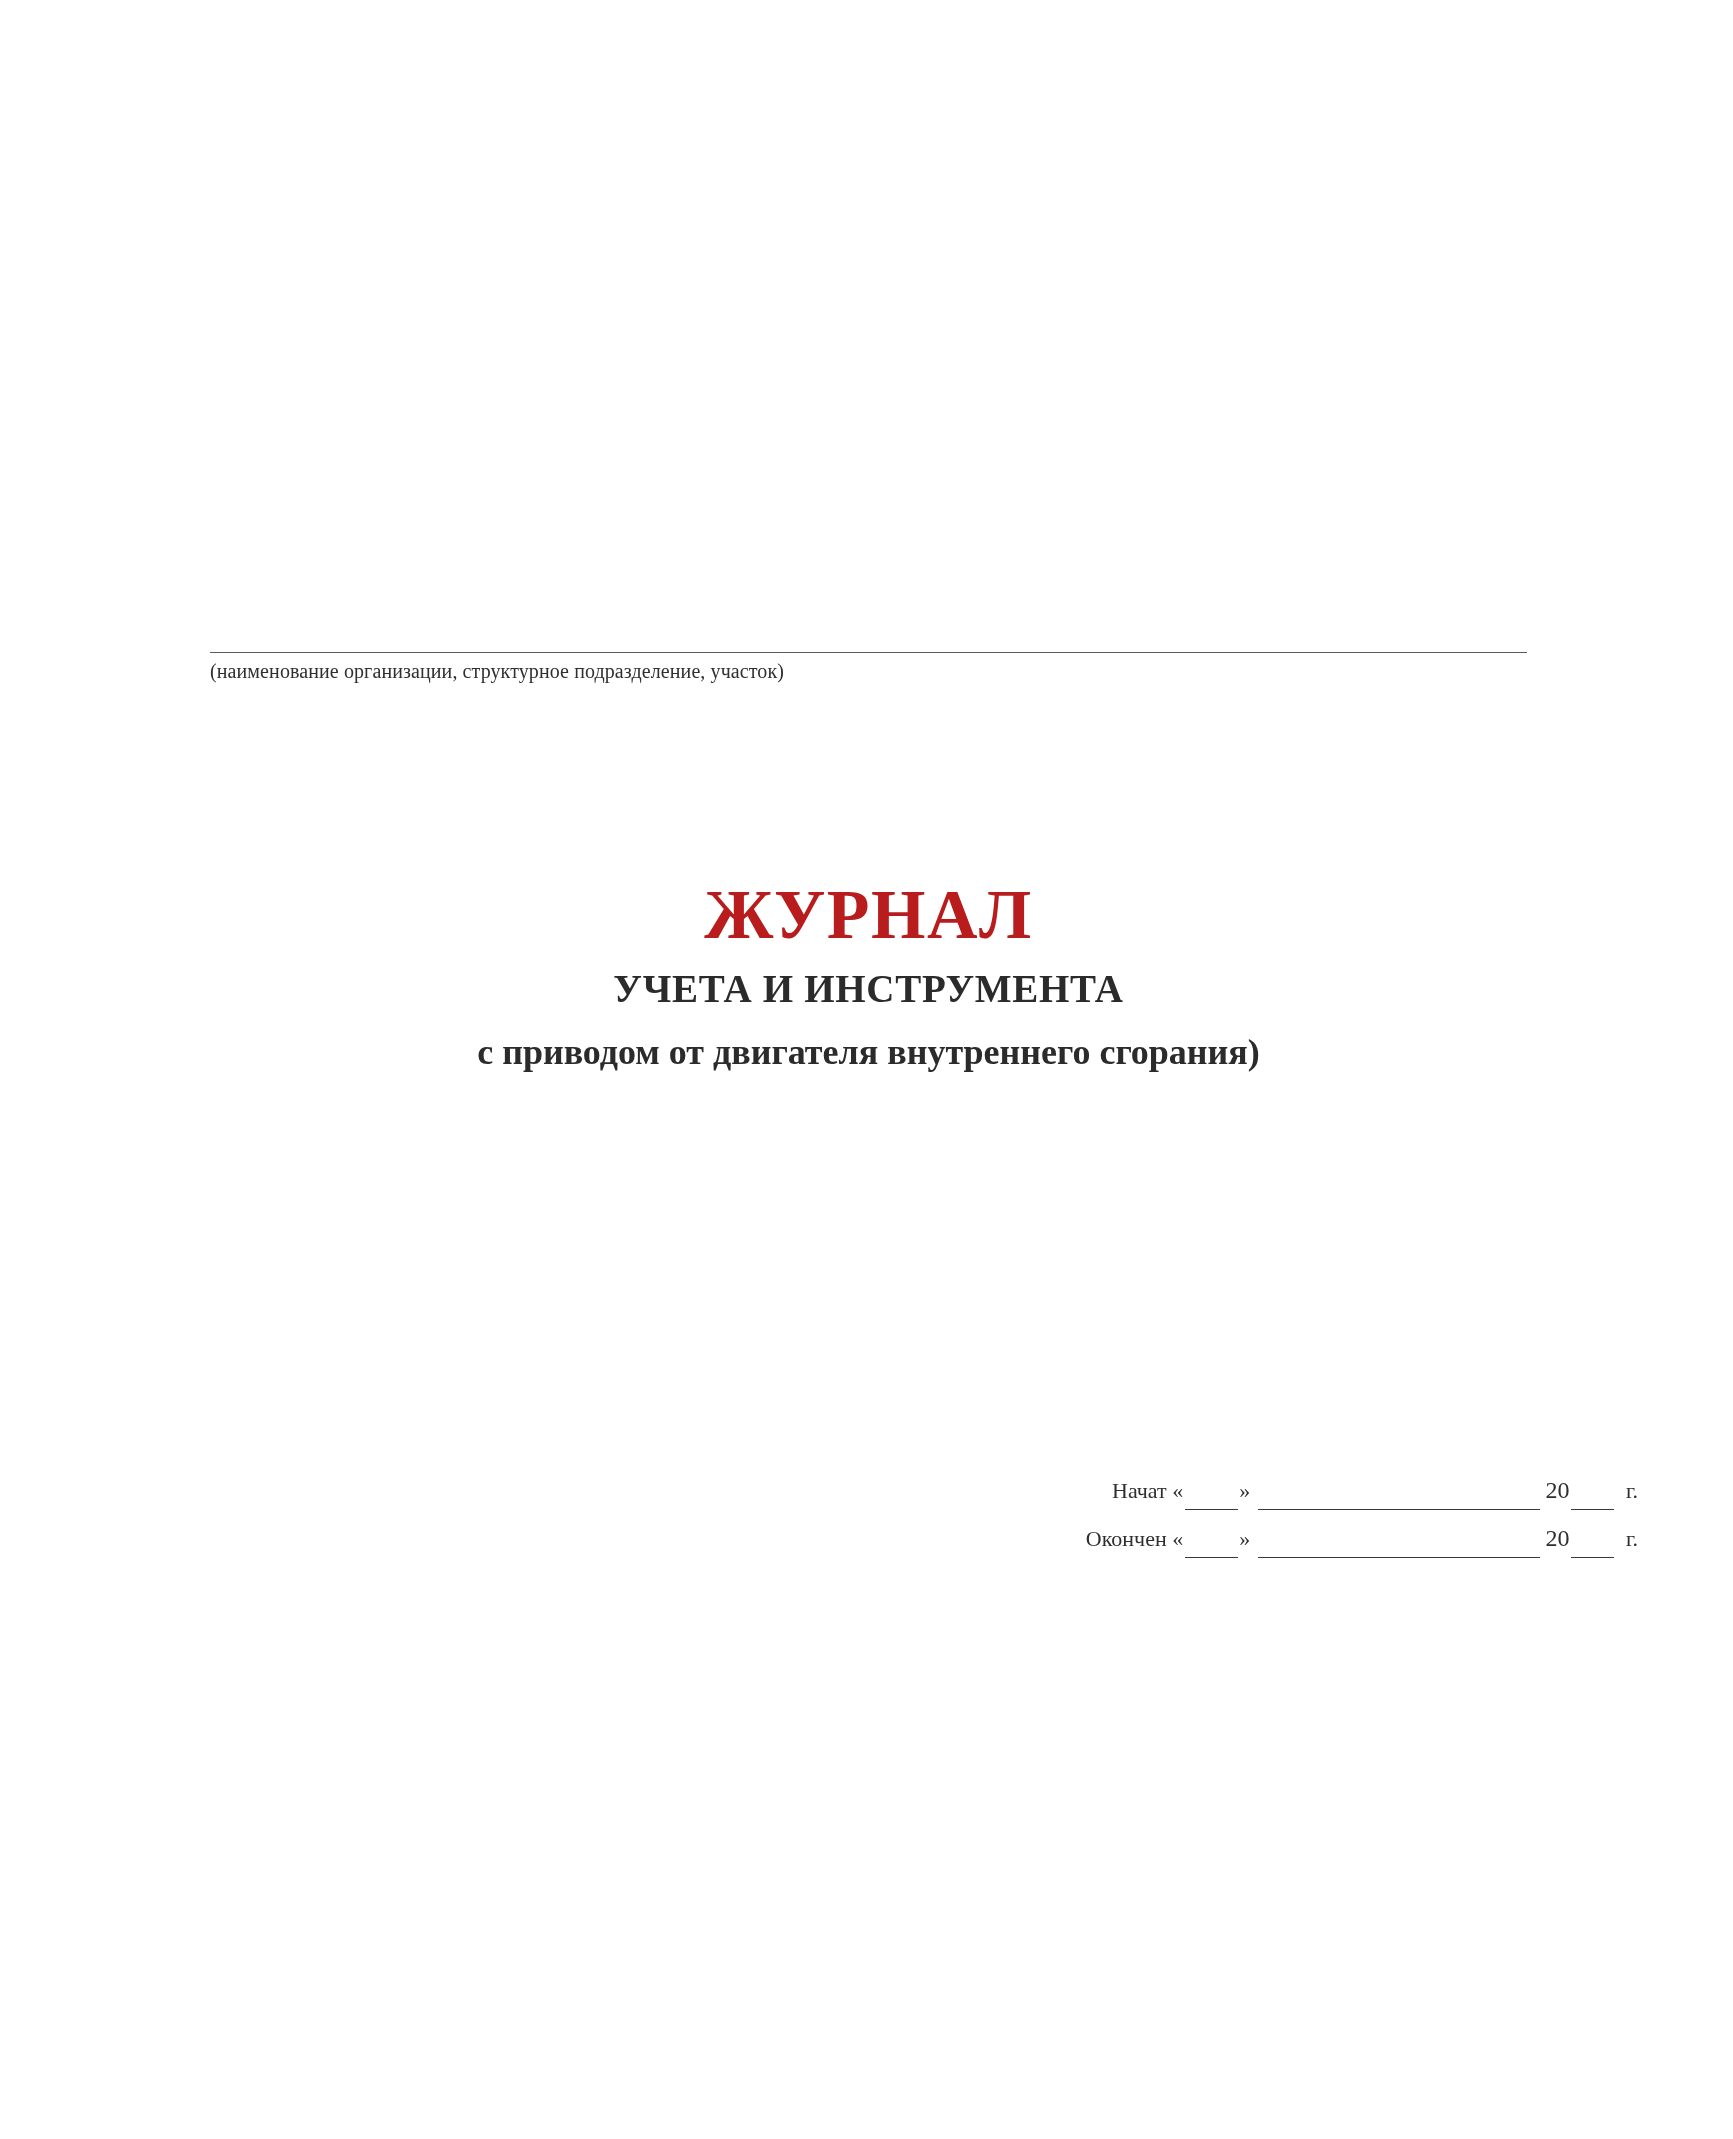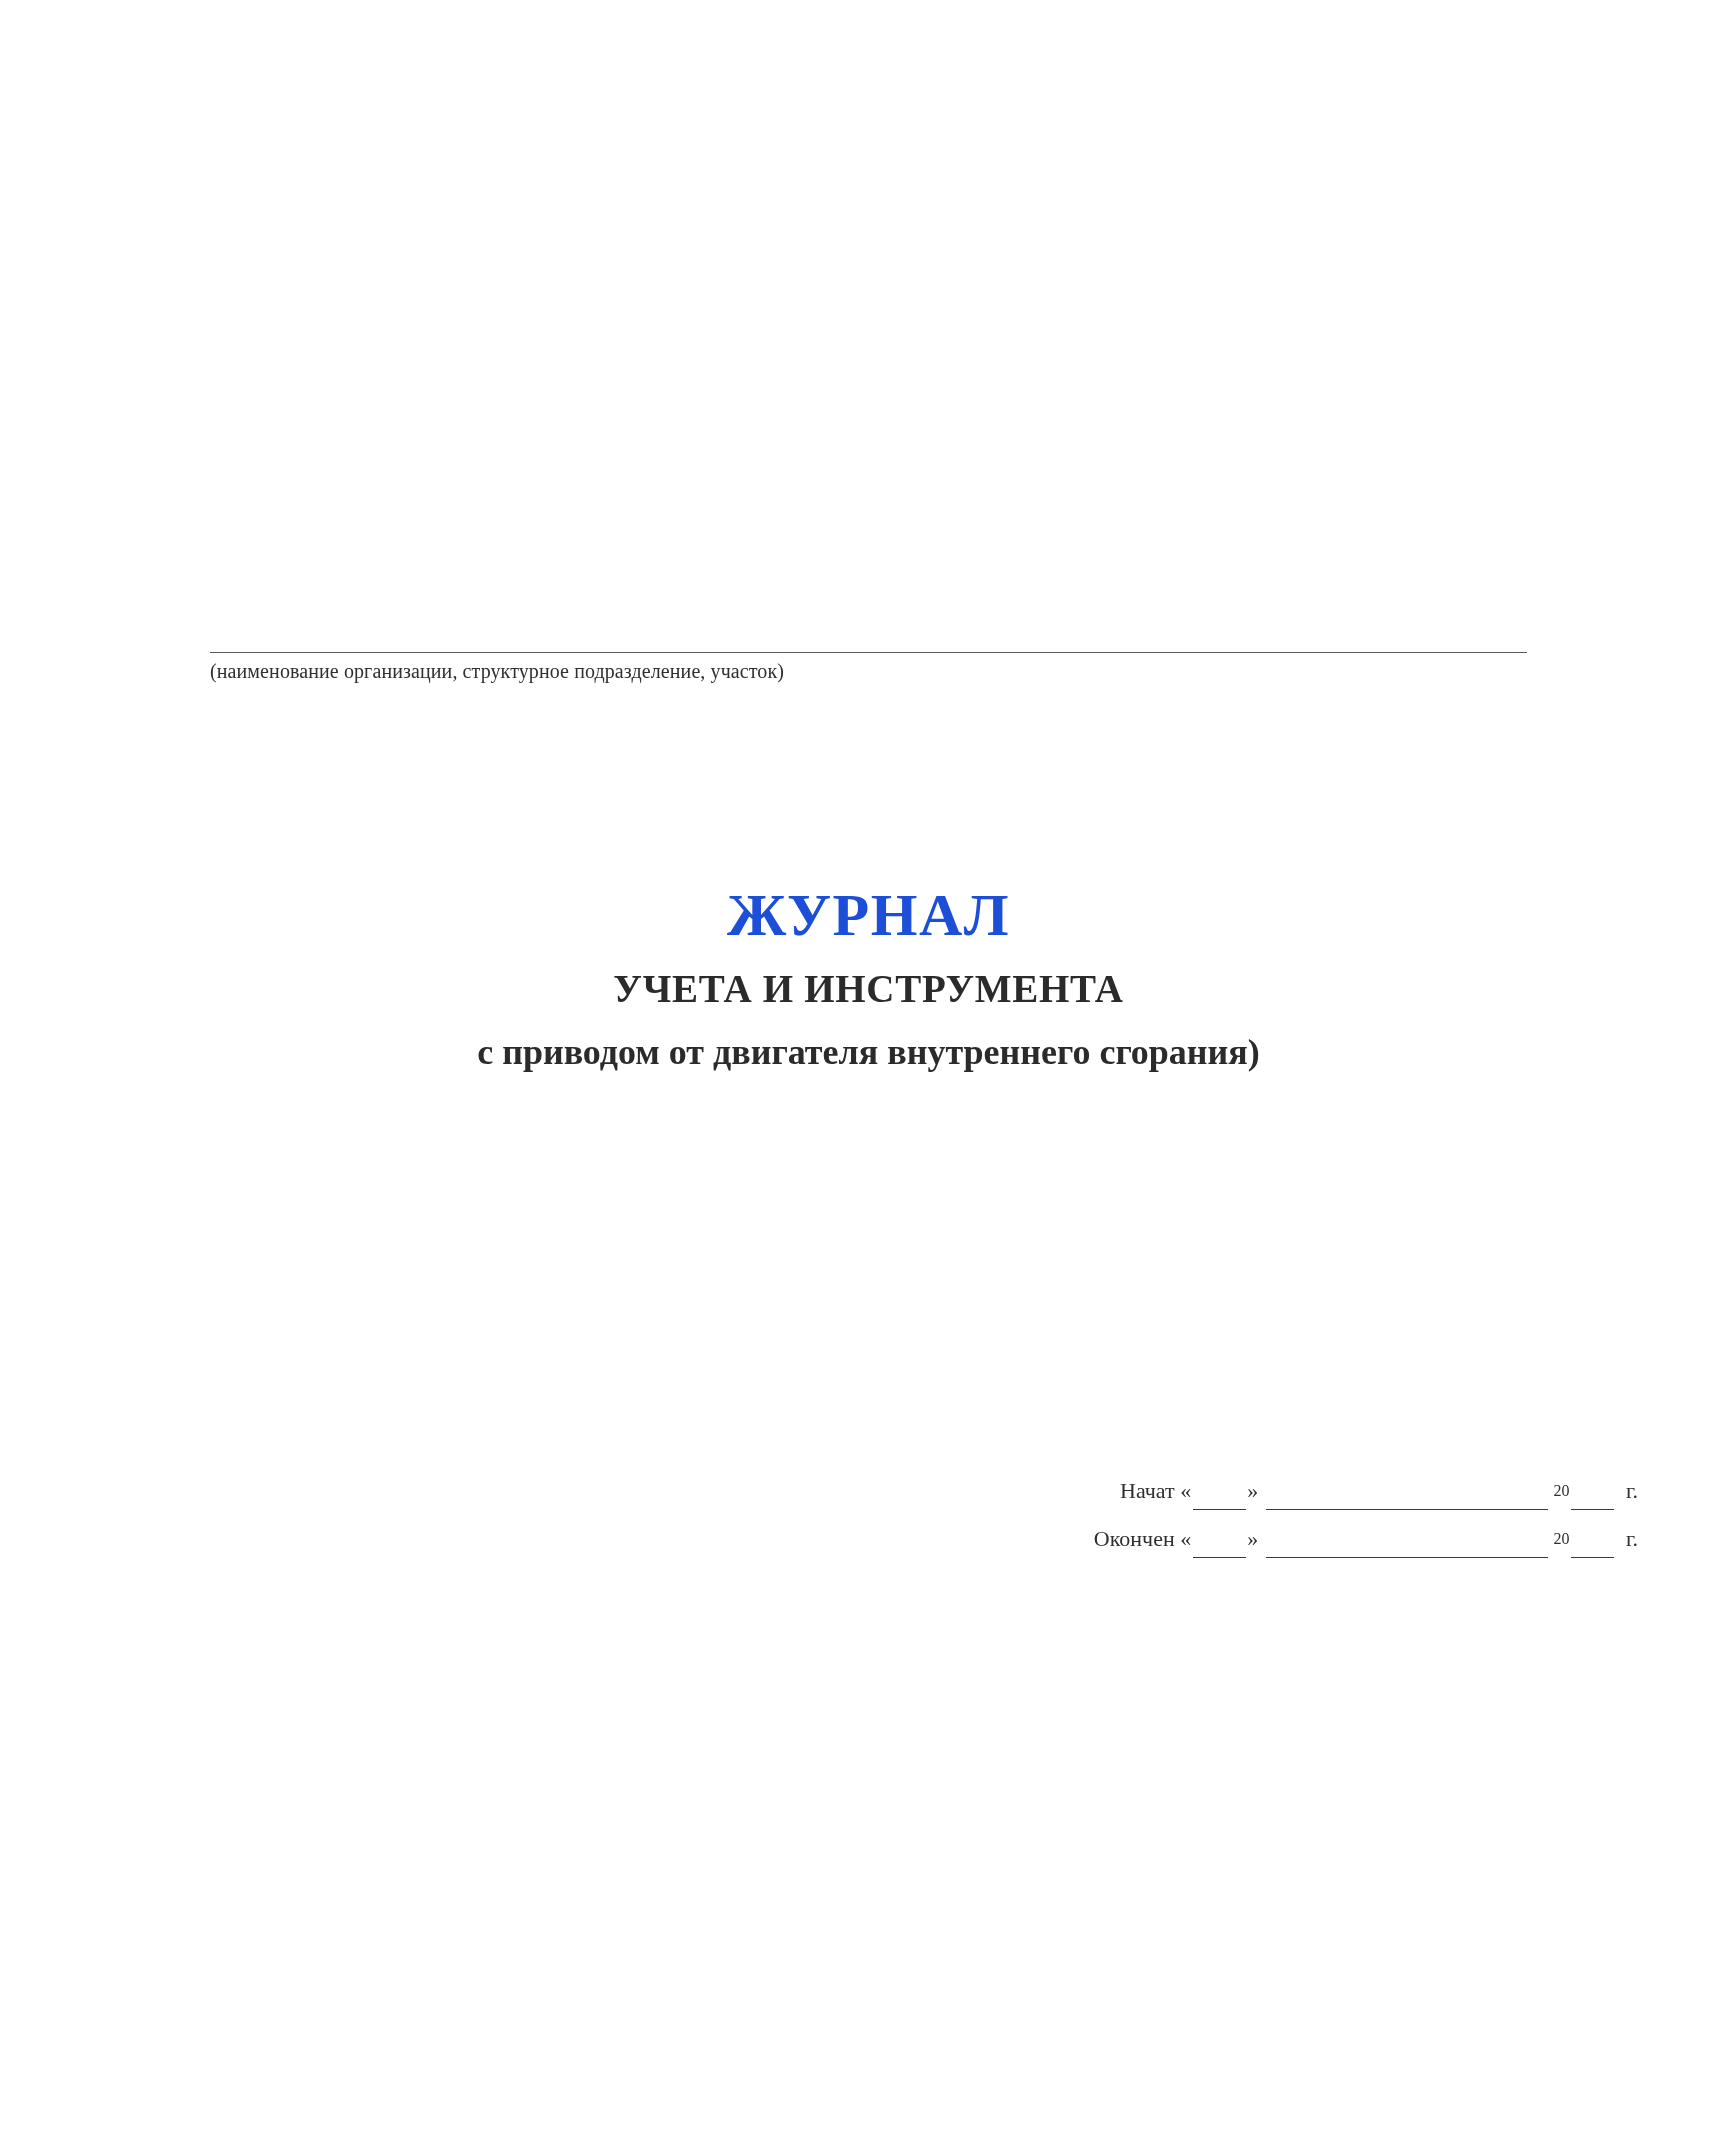--- a/index.html
+++ b/index.html
@@ -49,25 +49,25 @@
 
   
   .title-block {
     position: absolute;
     left: 136px;
     top: 874px;
     width: 1465px;
     text-align: center;
   }
   .title-main {
-    font-size: 60px;
+    font-size: 70px;
     font-weight: bold;
     letter-spacing: 1.5px;
     line-height: 82px;
-    color: #1d4ed8;
+    color: #b91c1c;
     font-family: Liberation Serif, serif;
   }
   .title-sub1 {
     margin-top: 10.4px;
     font-size: 39px;
     font-weight: bold;
     letter-spacing: 0.7px;
     line-height: 46px;
     color: #2b2b2b;
   }
@@ -117,21 +117,21 @@
     height: 19px;
   }
   .long-gap {
     display: inline-block;
     width: 282px;
     border-bottom: 1.5px solid #3a3a3a;
     margin: 0 6px 0 7.4px;
     height: 19px;
   }
   .year-num {
-    font-size: 16px;
+    font-size: 24px;
   }
   .year-gap {
     display: inline-block;
     width: 43px;
     border-bottom: 1.5px solid #3a3a3a;
     margin: 0 1.5px;
     height: 19px;
   }
   .year-suffix {
     font-size: 22px;

